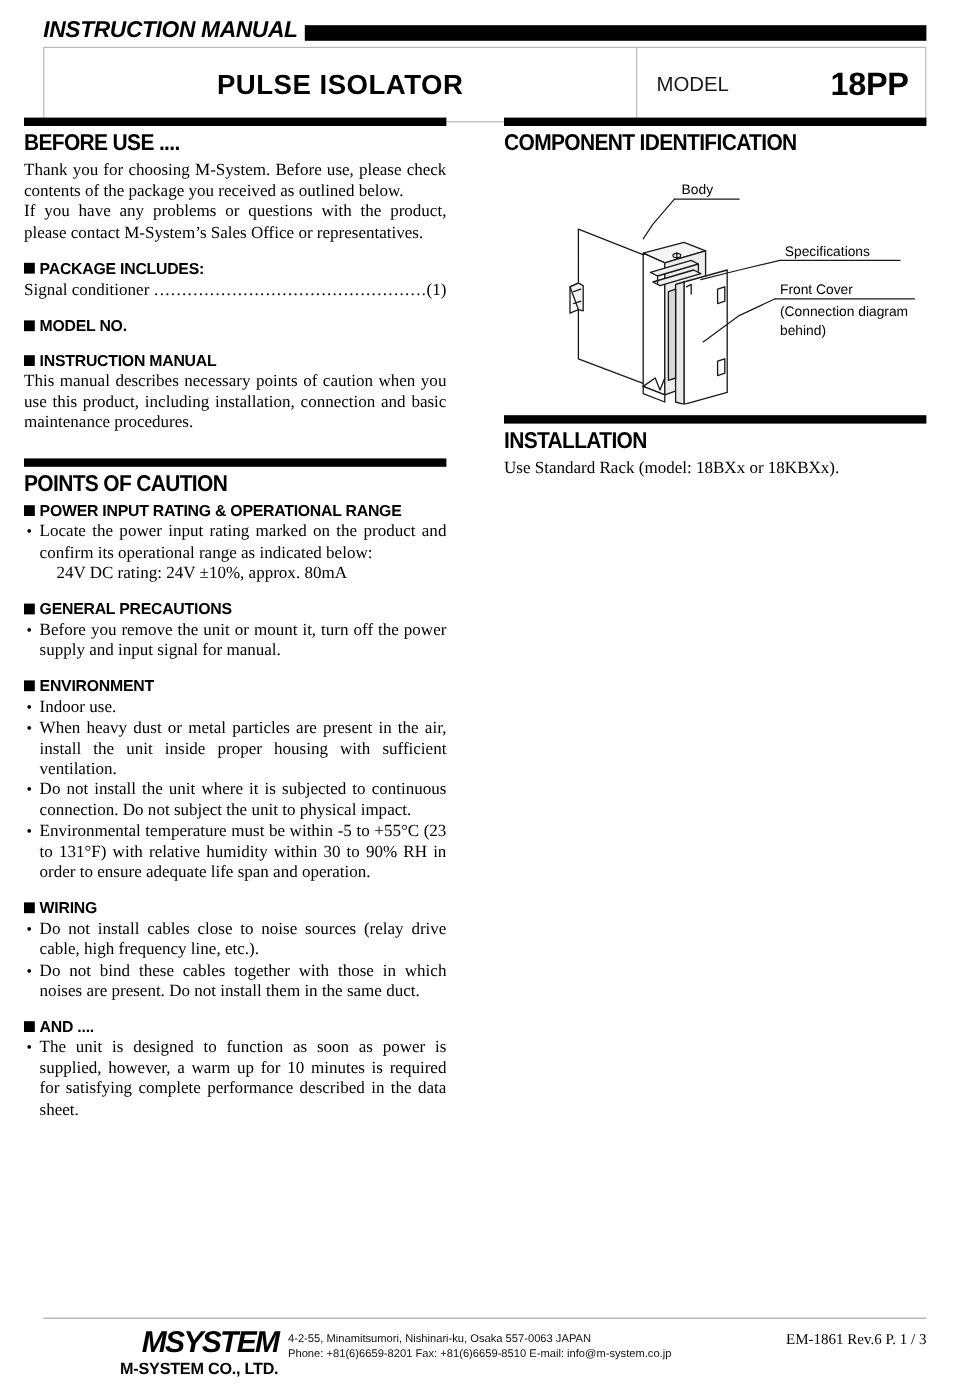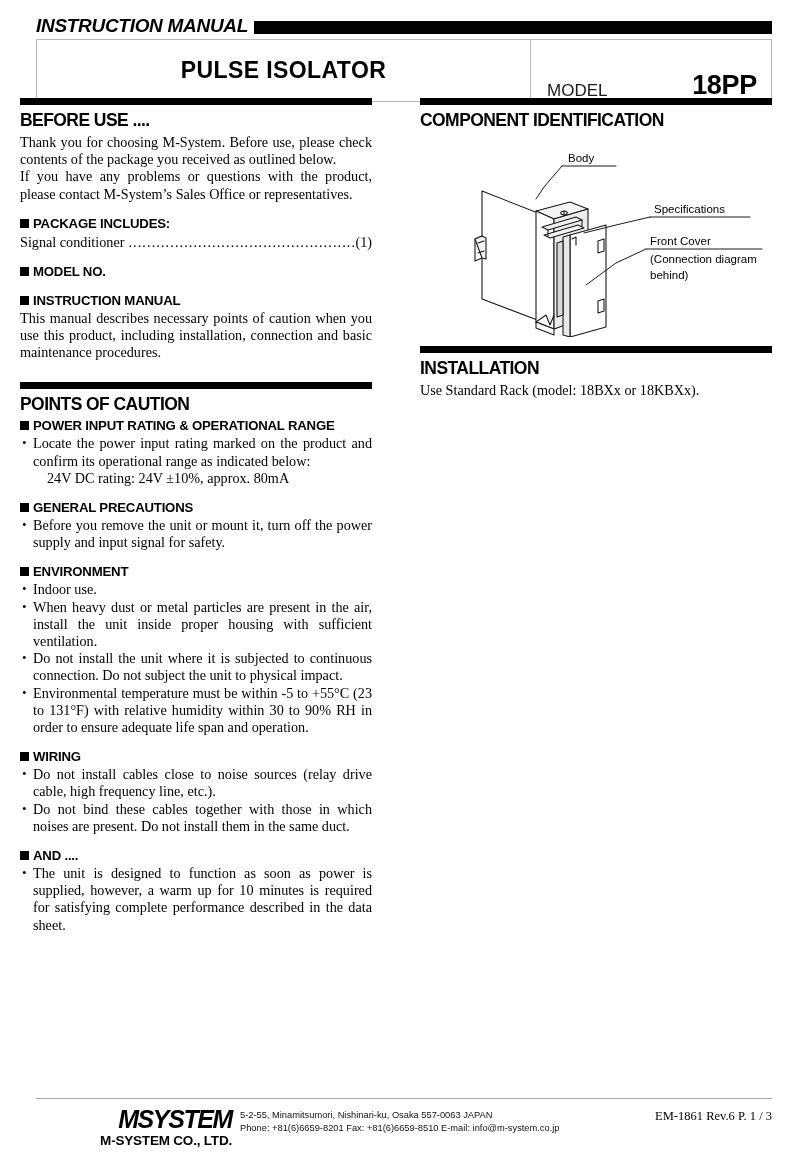--- a/index.html
+++ b/index.html
@@ -62,21 +62,21 @@
   }
   .hdr-title {
     font-family: "Liberation Sans", sans-serif;
     font-weight: bold;
     font-size: 23px;
     letter-spacing: 0.4px;
   }
   .hdr-model-box {
     flex: 1;
     display: flex;
-    align-items: flex-end;
+    align-items: center;
     box-sizing: border-box;
     padding: 0 14px 0 16px;
   }
   .hdr-model-label {
     font-family: "Liberation Sans", sans-serif;
     font-size: 17px;
     color: #1a1a1a;
   }
   .hdr-model-value {
     font-family: "Liberation Sans", sans-serif;
@@ -323,21 +323,21 @@
     <ul class="bullets">
       <li>Locate the power input rating marked on the product and confirm its operational range as indicated below:</li>
     </ul>
     <div class="indent-line">24V DC rating: 24V ±10%, approx. 80mA</div>
 
     <div class="sub-head">
       <span class="sq"></span>
       <span>GENERAL PRECAUTIONS</span>
     </div>
     <ul class="bullets">
-      <li>Before you remove the unit or mount it, turn off the power supply and input signal for safety.</li>
+      <li>Before you remove the unit or mount it, turn off the power supply and input signal for manual.</li>
     </ul>
 
     <div class="sub-head">
       <span class="sq"></span>
       <span>ENVIRONMENT</span>
     </div>
     <ul class="bullets">
       <li>Indoor use.</li>
       <li>When heavy dust or metal particles are present in the air, install the unit inside proper housing with sufficient ventilation.</li>
       <li>Do not install the unit where it is subjected to continuous connection.  Do not subject the unit to physical impact.</li>
@@ -433,19 +433,19 @@
 
   </div>
 
   <div class="footer-sep"></div>
   <div class="footer">
     <div class="f-logo">
       <div class="f-logo-mark">MSYSTEM</div>
       <div class="f-logo-name">M-SYSTEM CO., LTD.</div>
     </div>
     <div class="f-addr">
-      <div>5-2-55, Minamitsumori, Nishinari-ku, Osaka 557-0063 JAPAN</div>
+      <div>4-2-55, Minamitsumori, Nishinari-ku, Osaka 557-0063 JAPAN</div>
       <div>Phone: +81(6)6659-8201    Fax: +81(6)6659-8510    E-mail: info@m-system.co.jp</div>
     </div>
     <div class="f-doc">EM-1861  Rev.6   P. 1 / 3</div>
   </div>
 
 </div>
 
 </body></html>

